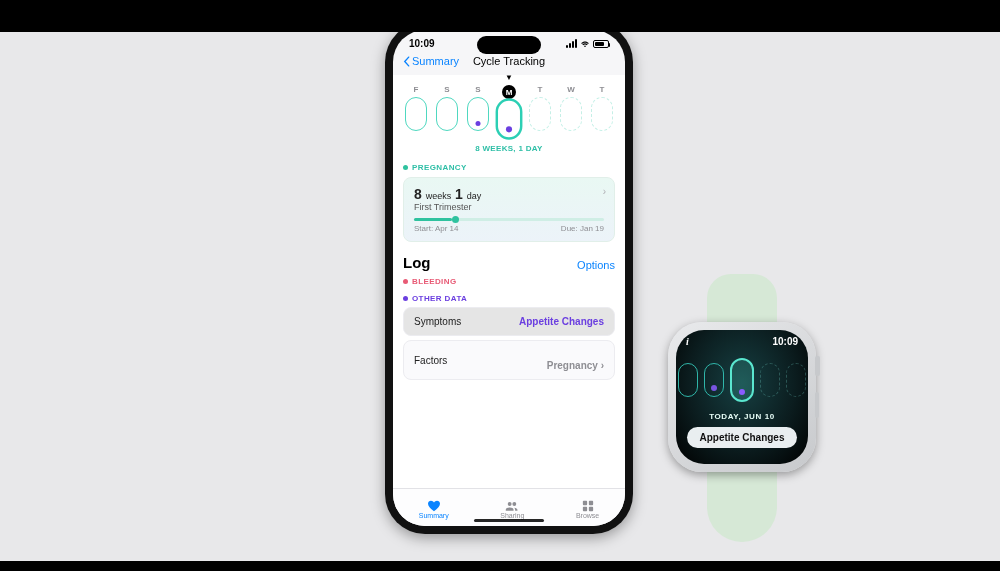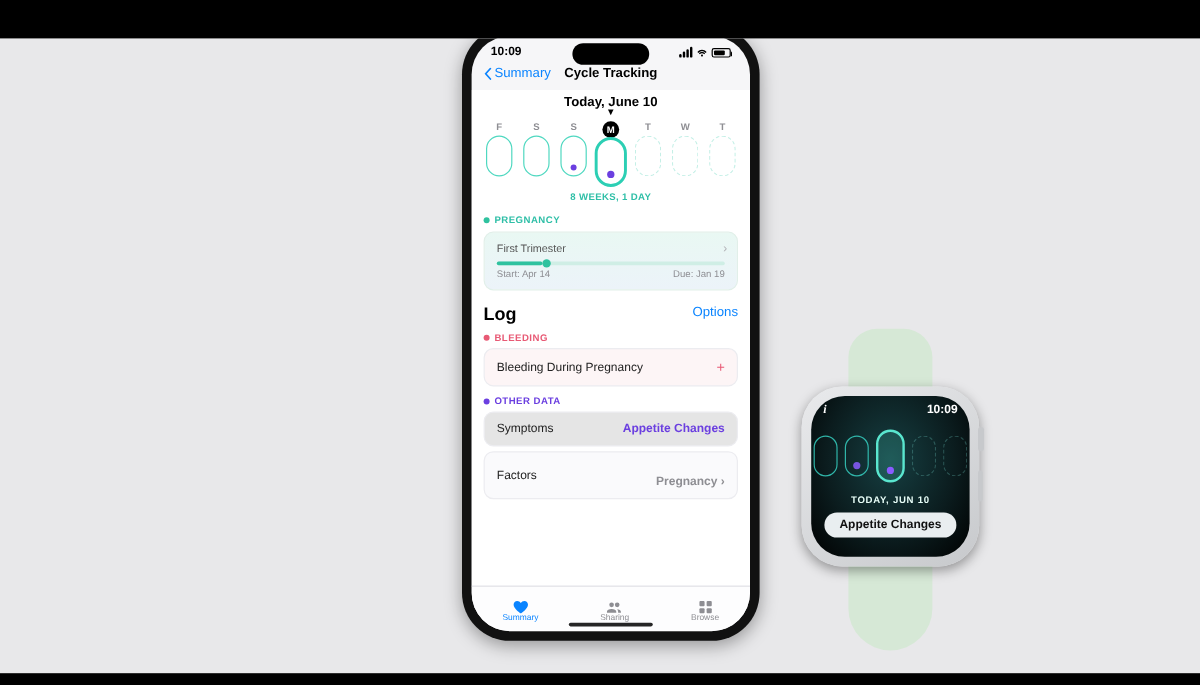--- a/index.html
+++ b/index.html
@@ -50,21 +50,21 @@
   .batt { width:16px; height:8px; border:1px solid #000; border-radius:2px; position:relative; }
   .batt::after { content:""; position:absolute; right:-2px; top:2px; width:1px; height:4px; background:#000; border-radius:0 1px 1px 0;}
   .batt-fill { position:absolute; inset:1px 4px 1px 1px; background:#000; border-radius:1px;}
 
   .nav-bar {
     display:flex; align-items:center; justify-content:center;
     position:relative; padding: 6px 10px 8px 10px; font-size: 11px;
   }
   .nav-back { position:absolute; left:10px; display:flex; align-items:center; color:#0a84ff; font-size:11px; gap:2px; }
   .nav-back svg { width:7px; height:11px; }
-  .nav-title { font-weight:700; font-size:11px; }
+  .nav-title { font-weight:400; font-size:11px; }
 
   .phone-content { flex:1; overflow:hidden; display:flex; flex-direction:column; background:#fff; }
   .date-head { text-align:center; font-size:11px; font-weight:700; margin-top:4px; }
   .date-caret { text-align:center; font-size:8px; line-height:6px; }
 
   .day-row { display:flex; justify-content:center; gap:5px; margin-top:4px; padding:0 6px; }
   .day-col { display:flex; flex-direction:column; align-items:center; gap:3px; width:26px; }
   .day-letter { font-size:8px; color:#8e8e93; font-weight:700; }
   .day-letter.today-l { background:#000; color:#fff; width:14px; height:14px; border-radius:50%; display:flex; align-items:center; justify-content:center; }
   .day-pill {
@@ -86,21 +86,21 @@
   }
   .card .big { font-size:14px; }
   .card .big b { font-weight:700; }
   .card .sub { color:#555; font-size:9px; }
   .chev { position:absolute; right:8px; top:8px; color:#b0b0b5; font-size:10px;}
   .prog-track { height:3px; background:#cfeee5; border-radius:2px; margin:6px 0 3px 0; position:relative; }
   .prog-fill { position:absolute; left:0; top:0; height:100%; width:20%; background:#2fc29f; border-radius:2px; }
   .prog-thumb { position:absolute; left:20%; top:-2px; width:7px; height:7px; border-radius:50%; background:#2fc29f; }
   .dates-row { display:flex; justify-content:space-between; font-size:8px; color:#8e8e93; }
 
-  .log-head { display:flex; justify-content:space-between; align-items:flex-start; padding:0 10px; margin-top:12px; }
+  .log-head { display:flex; justify-content:space-between; align-items:flex-end; padding:0 10px; margin-top:12px; }
   .log-title { font-size:15px; font-weight:800; }
   .options { color:#0a84ff; font-size:11px; }
   .list-item { margin:4px 10px 0 10px; border:1px solid #ececf0; border-radius:8px; padding:8px 10px; background:#fafafc; display:flex; justify-content:space-between; align-items:center; font-size:10px; }
   .li-title { color:#222; }
   .li-val { font-weight:600; }
   .purple { color:#6b3fe0; }
   .grey { color:#8e8e93;margin-top:11px; }
   .plus { color:#e85a75; font-size:12px; font-weight:300; }
 
   .tabbar {
@@ -169,21 +169,20 @@
       <div class="nav-back">
         <svg viewBox="0 0 8 12">
             <path d="M6.5 1 2 6l4.5 5" stroke="#0a84ff" stroke-width="1.6" fill="none" stroke-linecap="round"></path>
           </svg>
         <span>Summary</span>
       </div>
       <span class="nav-title">Cycle Tracking</span>
     </div>
 
     <div class="phone-content">
-      <div class="date-head">Today, June 10</div>
       <div class="date-caret">▼</div>
 
       <div class="day-row">
         <div class="day-col">
             <span class="day-letter">F</span>
             <div class="day-pill past"></div>
           </div>
         <div class="day-col">
             <span class="day-letter">S</span>
             <div class="day-pill past"></div>
@@ -215,20 +214,26 @@
       </div>
       <div class="weeks-label">8 WEEKS, 1 DAY</div>
 
       <div class="section">
         <div class="sec-label" style="color:#2fbfa7">
             <span class="sec-dot" style="background:#2fc29f"></span>
             <span>PREGNANCY</span>
           </div>
         <div class="card">
           <span class="chev">›</span>
+          <div class="big">
+            <b>8</b>
+            <span style="font-size:9px">weeks</span>
+            <b>1</b>
+            <span style="font-size:9px">day</span>
+          </div>
           <div class="sub">First Trimester</div>
           <div class="prog-track">
               <div class="prog-fill"></div>
               <div class="prog-thumb"></div>
             </div>
           <div class="dates-row">
             <span>Start: Apr 14</span>
             <span>Due: Jan 19</span>
           </div>
         </div>
@@ -237,24 +242,20 @@
       <div class="log-head">
         <span class="log-title">Log</span>
         <span class="options">Options</span>
       </div>
 
       <div class="section" style="margin-top:6px">
         <div class="sec-label" style="color:#e85a75">
             <span class="sec-dot" style="background:#e85a75"></span>
             <span>BLEEDING</span>
           </div>
-      </div>
-      <div class="list-item" style="background:#fdf5f6">
-        <span class="li-title">Bleeding During Pregnancy</span>
-        <span class="plus">+</span>
       </div>
 
       <div class="section" style="margin-top:8px">
         <div class="sec-label" style="color:#6b3fe0">
             <span class="sec-dot" style="background:#6b3fe0"></span>
             <span>OTHER DATA</span>
           </div>
       </div>
       <div class="list-item" style="background:#e5e5e5">
         <span class="li-title">Symptoms</span>

